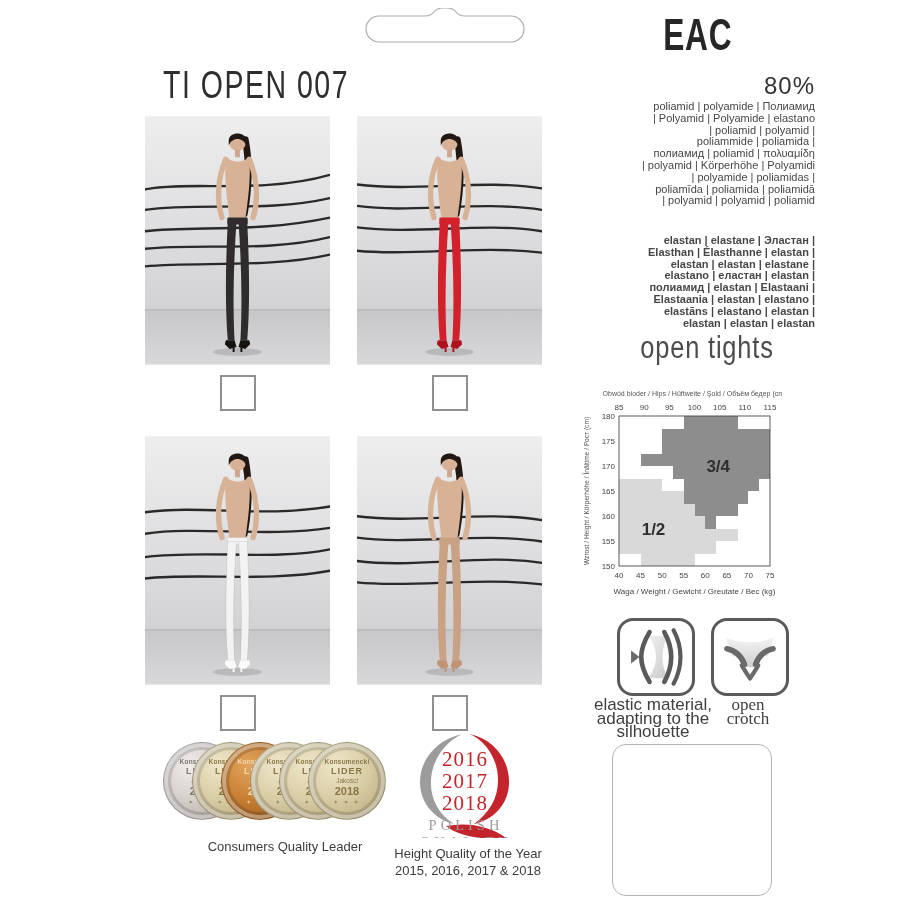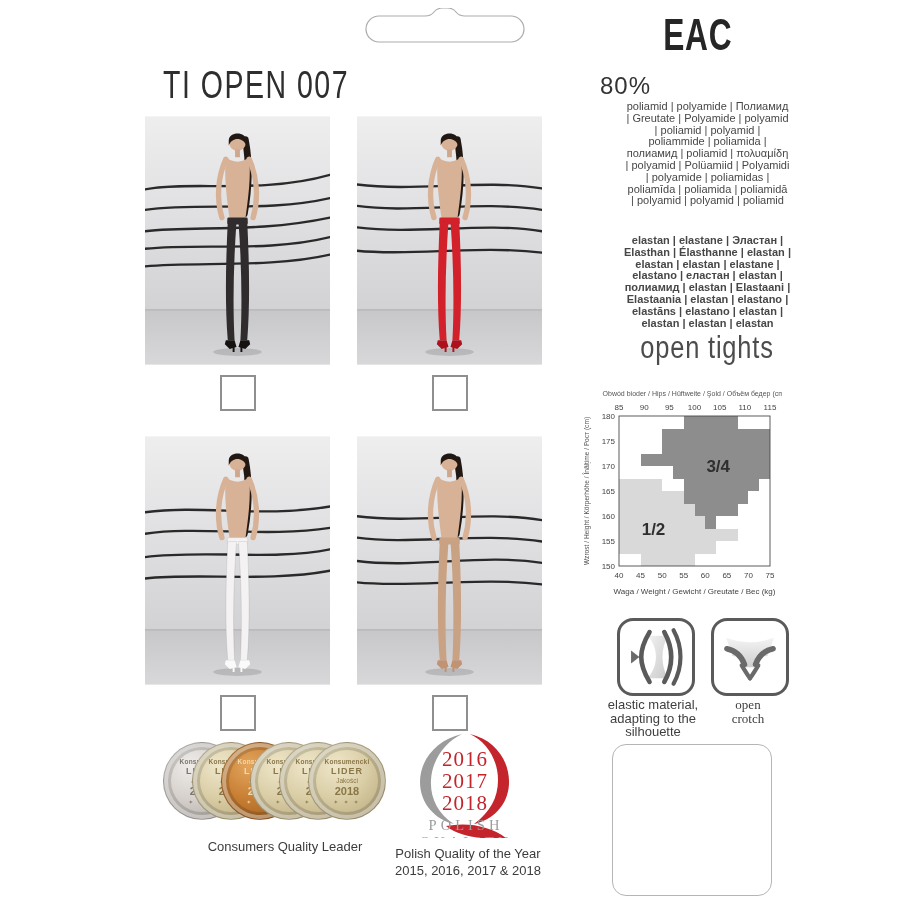--- a/index.html
+++ b/index.html
@@ -14,29 +14,29 @@
   .eac{left:652px;top:10px;width:80px;text-align:center;font-size:44px;font-weight:700;
        color:#262626;transform:scaleX(.72);transform-origin:center top;letter-spacing:1px;}
 
   
   .photo-card{width:185px;height:300px;}
   .photo-card svg{display:block;}
   .checkbox{position:absolute;left:75px;top:262px;width:32px;height:32px;background:#fff;
             border:2px solid #8f8f8f;}
 
   
-  .pct{left:600px;width:215px;text-align:left;font-size:24px;font-weight:400;color:#333;letter-spacing:1px;}
+  .pct{left:600px;width:215px;text-align:right;font-size:24px;font-weight:400;color:#333;letter-spacing:1px;}
   .langs{left:600px;width:215px;text-align:center;font-size:11px;line-height:11.8px;color:#474747;}
-  .langs div{white-space:nowrap;}
+  .langs div{white-space:nowrap;text-align:right;}
   .opentights{left:592px;top:330px;width:230px;text-align:center;font-size:31px;color:#4c4c4c;
               letter-spacing:1px;transform:scaleX(.82);transform-origin:center top;white-space:nowrap;}
 
   
   .feat-box{width:72px;height:72px;border:3px solid #5a5a5a;border-radius:16px;background:#fff;}
-  .feat-label{width:130px;text-align:center;font-size:13px;line-height:13.5px;color:#3f3f3f;}
+  .feat-label{width:130px;text-align:center;font-size:17px;line-height:13.5px;color:#3f3f3f;}
 
   
   .medal{position:absolute;width:76px;height:76px;border-radius:50%;
          border:1px solid rgba(0,0,0,.22);
          box-shadow:inset 0 0 0 4px rgba(255,255,255,.38), inset 0 0 0 7px rgba(0,0,0,.14);
          display:flex;flex-direction:column;align-items:center;justify-content:center;text-align:center;}
   .medal.silver{background:radial-gradient(circle at 35% 30%, #efecea 0%, #d6d1cc 45%, #a8a29c 100%);color:#7d766f;}
   .medal.gold{background:radial-gradient(circle at 35% 30%, #efe7cb 0%, #d9cda5 45%, #b1a074 100%);color:#8a7748;}
   .medal.copper{background:radial-gradient(circle at 35% 30%, #e2a55e 0%, #c87f33 45%, #91551a 100%);color:#f0d9ae;}
   .m-top{font-size:6.5px;font-weight:700;letter-spacing:.2px;}
@@ -231,25 +231,25 @@
     <rect x="98" y="237" width="2" height="5" fill="#c19373"></rect>
   </g>
     </svg>
     <div class="checkbox"></div>
       </div>
     </div>
 
   <div class="abs pct" style="top:72px;">80%</div>
   <div class="abs langs" style="top:101px;">
       <div>poliamid | polyamide | Полиамид</div>
-      <div>| Greutate | Polyamide | polyamid</div>
+      <div>| Polyamid | Polyamide | elastano</div>
       <div>| poliamid | polyamid |</div>
       <div>poliammide | poliamida |</div>
       <div>полиамид | poliamid | πολυαμίδη</div>
-      <div>| polyamid | Polüamiid | Polyamidi</div>
+      <div>| polyamid | Körperhöhe | Polyamidi</div>
       <div>| polyamide | poliamidas |</div>
       <div>poliamīda | poliamida | poliamidā</div>
       <div>| polyamid | polyamid | poliamid</div>
     </div>
   <div class="abs langs" style="top:235px;font-weight:bold;">
       <div>elastan | elastane | Эластан |</div>
       <div>Elasthan | Élasthanne | elastan |</div>
       <div>elastan | elastan | elastane |</div>
       <div>elastano | еластан | elastan |</div>
       <div>полиамид | elastan | Elastaani |</div>
@@ -401,18 +401,18 @@
     <path d="M48,96 C70,92 92,96 108,108 C114,113 120,120 124,127 C112,116 98,110 82,108 C70,106 58,104 48,96 Z" fill="#c4242b"></path>
   <text x="67" y="36" text-anchor="middle" font-size="21" fill="#c4242b" class="serif-text" letter-spacing="1">2016</text>
       <text x="67" y="58" text-anchor="middle" font-size="21" fill="#c4242b" class="serif-text" letter-spacing="1">2017</text>
       <text x="67" y="80" text-anchor="middle" font-size="21" fill="#c4242b" class="serif-text" letter-spacing="1">2018</text>
       <text x="68" y="100" text-anchor="middle" font-size="14.5" fill="#9c9c9c" class="serif-text" letter-spacing="4">POLISH</text>
       <text x="68" y="106" text-anchor="middle" font-size="1" fill="#fff" class="serif-text" letter-spacing="0"></text>
       <text x="68" y="106" text-anchor="middle" font-size="1" fill="#fff" class="serif-text" letter-spacing="0"></text>
       <text x="68" y="117" text-anchor="middle" font-size="14.5" fill="#9c9c9c" class="serif-text" letter-spacing="4">QUALITY</text>
     </svg>
   <div class="abs caption" style="left:383px;top:845px;width:170px;">
-      <div>Polish Quality of the Year</div>
+      <div>Height Quality of the Year</div>
       <div>2015, 2016, 2017 &amp; 2018</div>
     </div>
 
   <div class="abs blank-box"></div>
 </div>
 
 </body></html>

